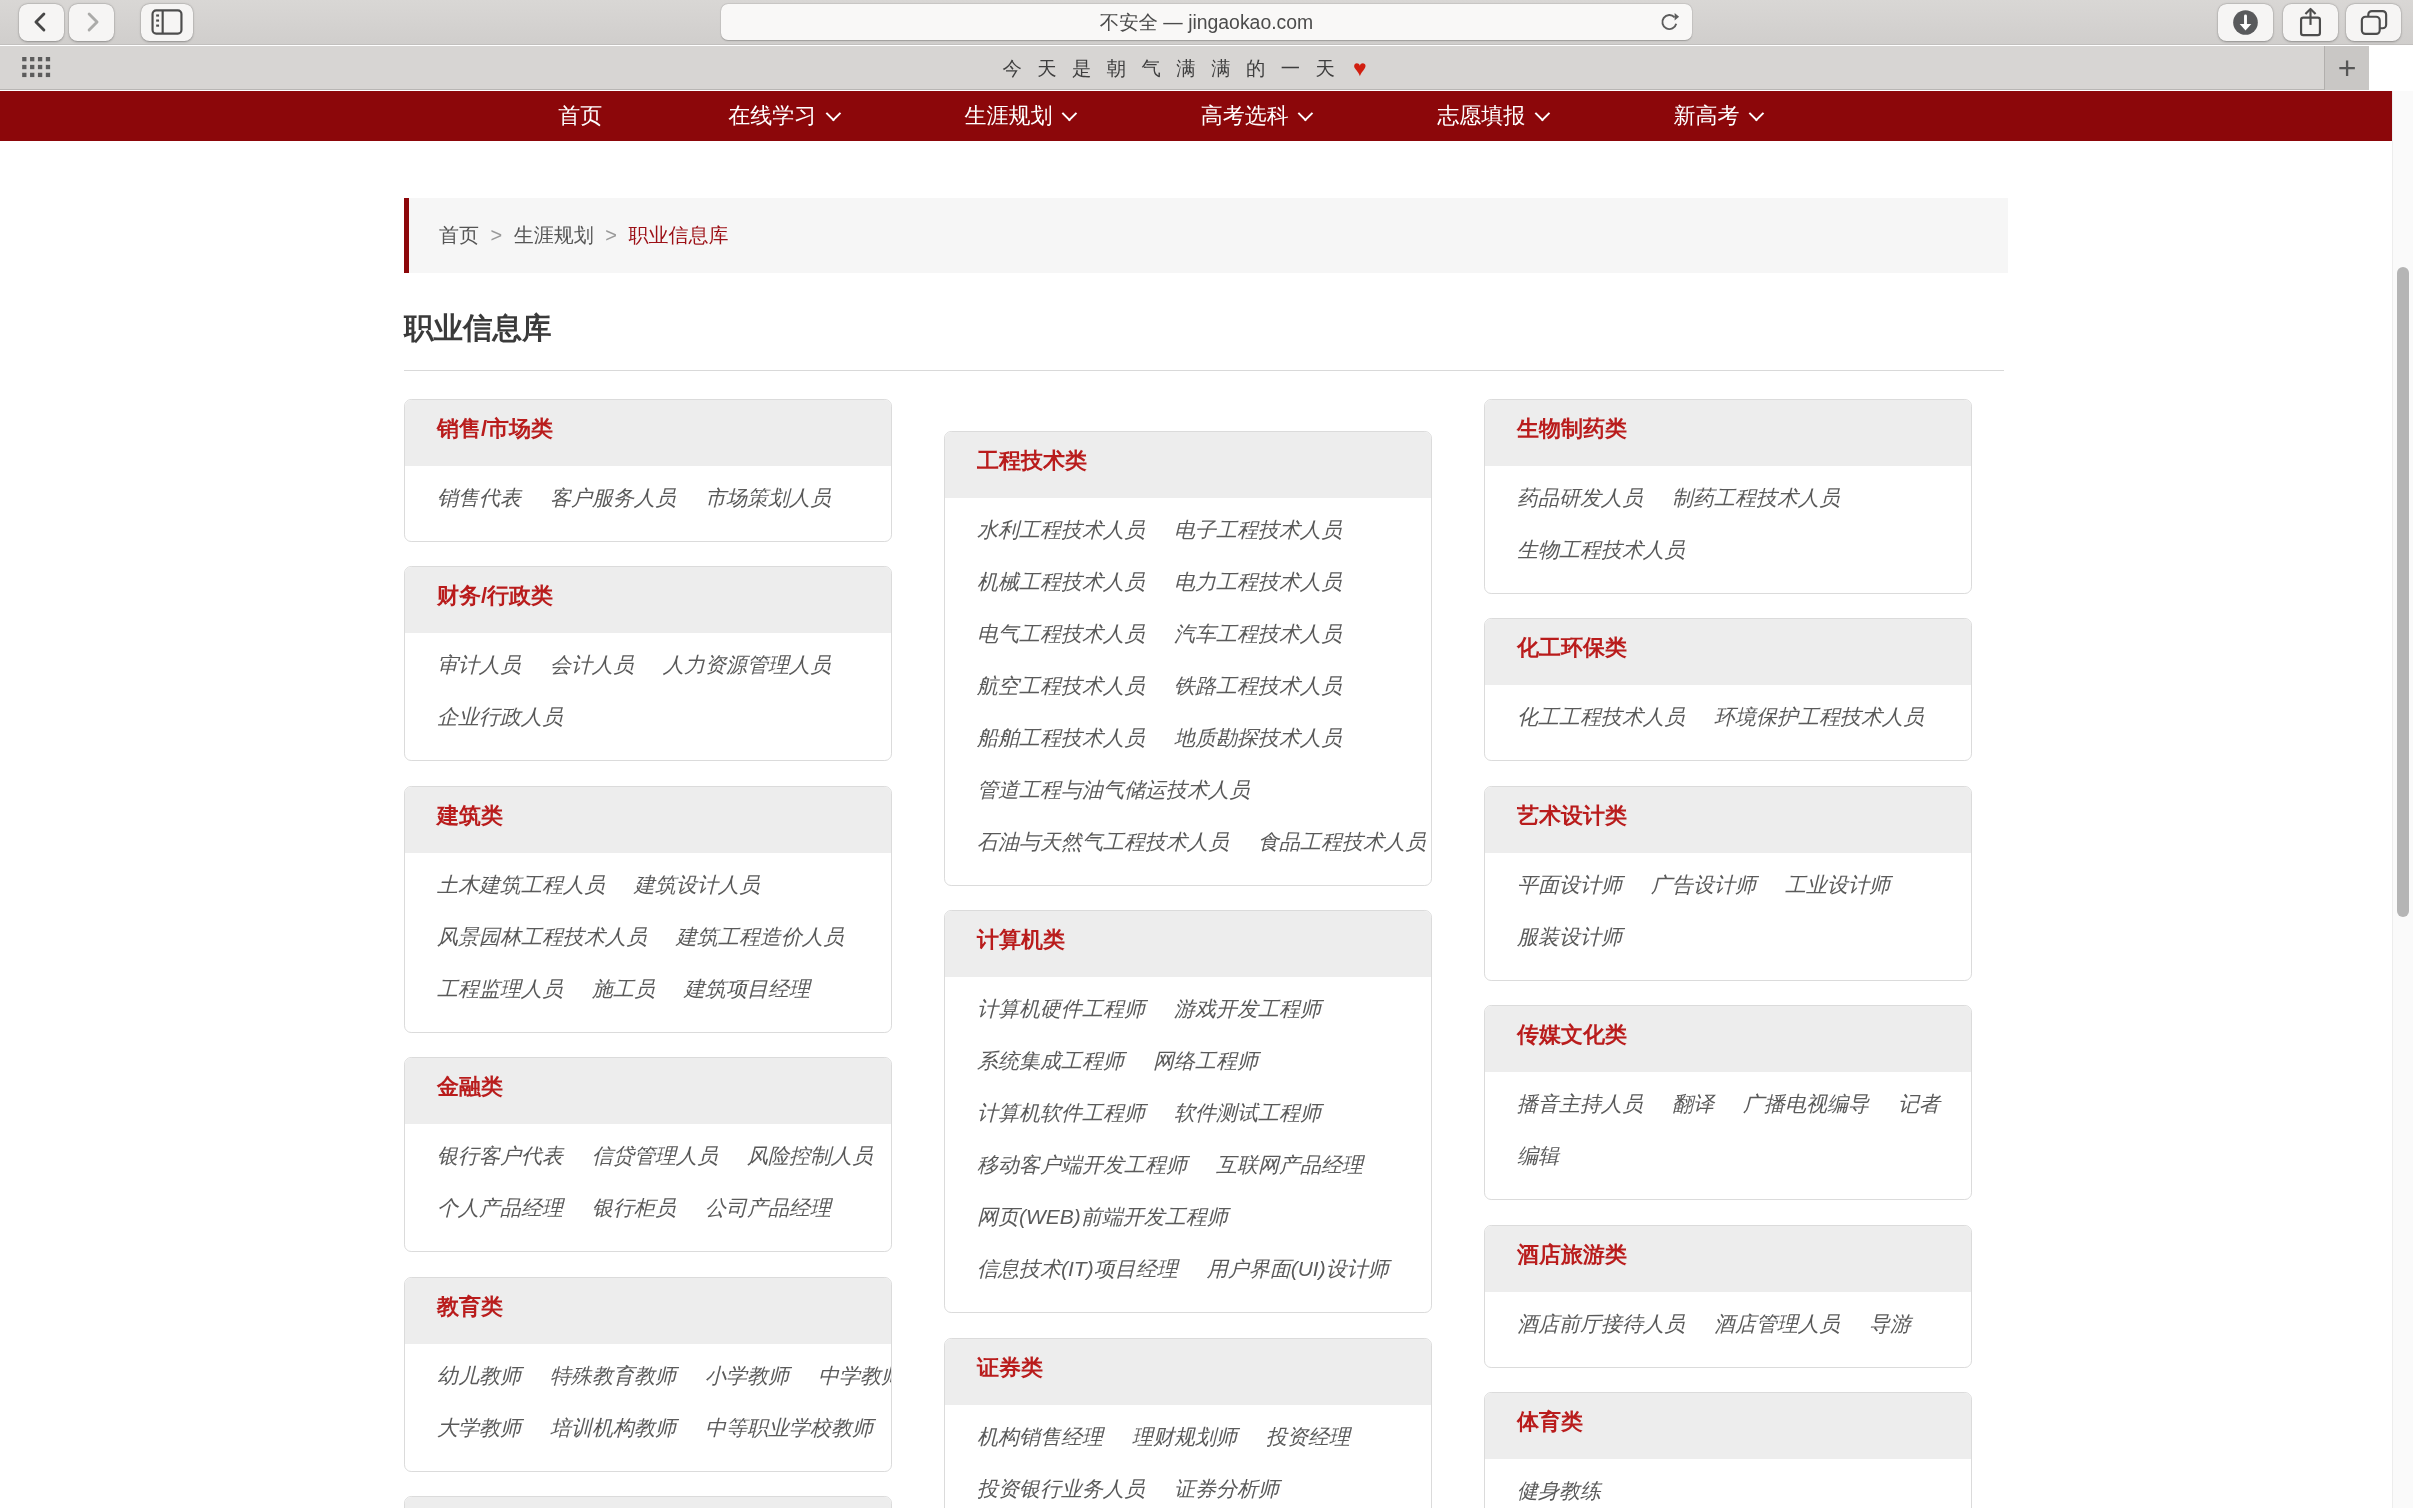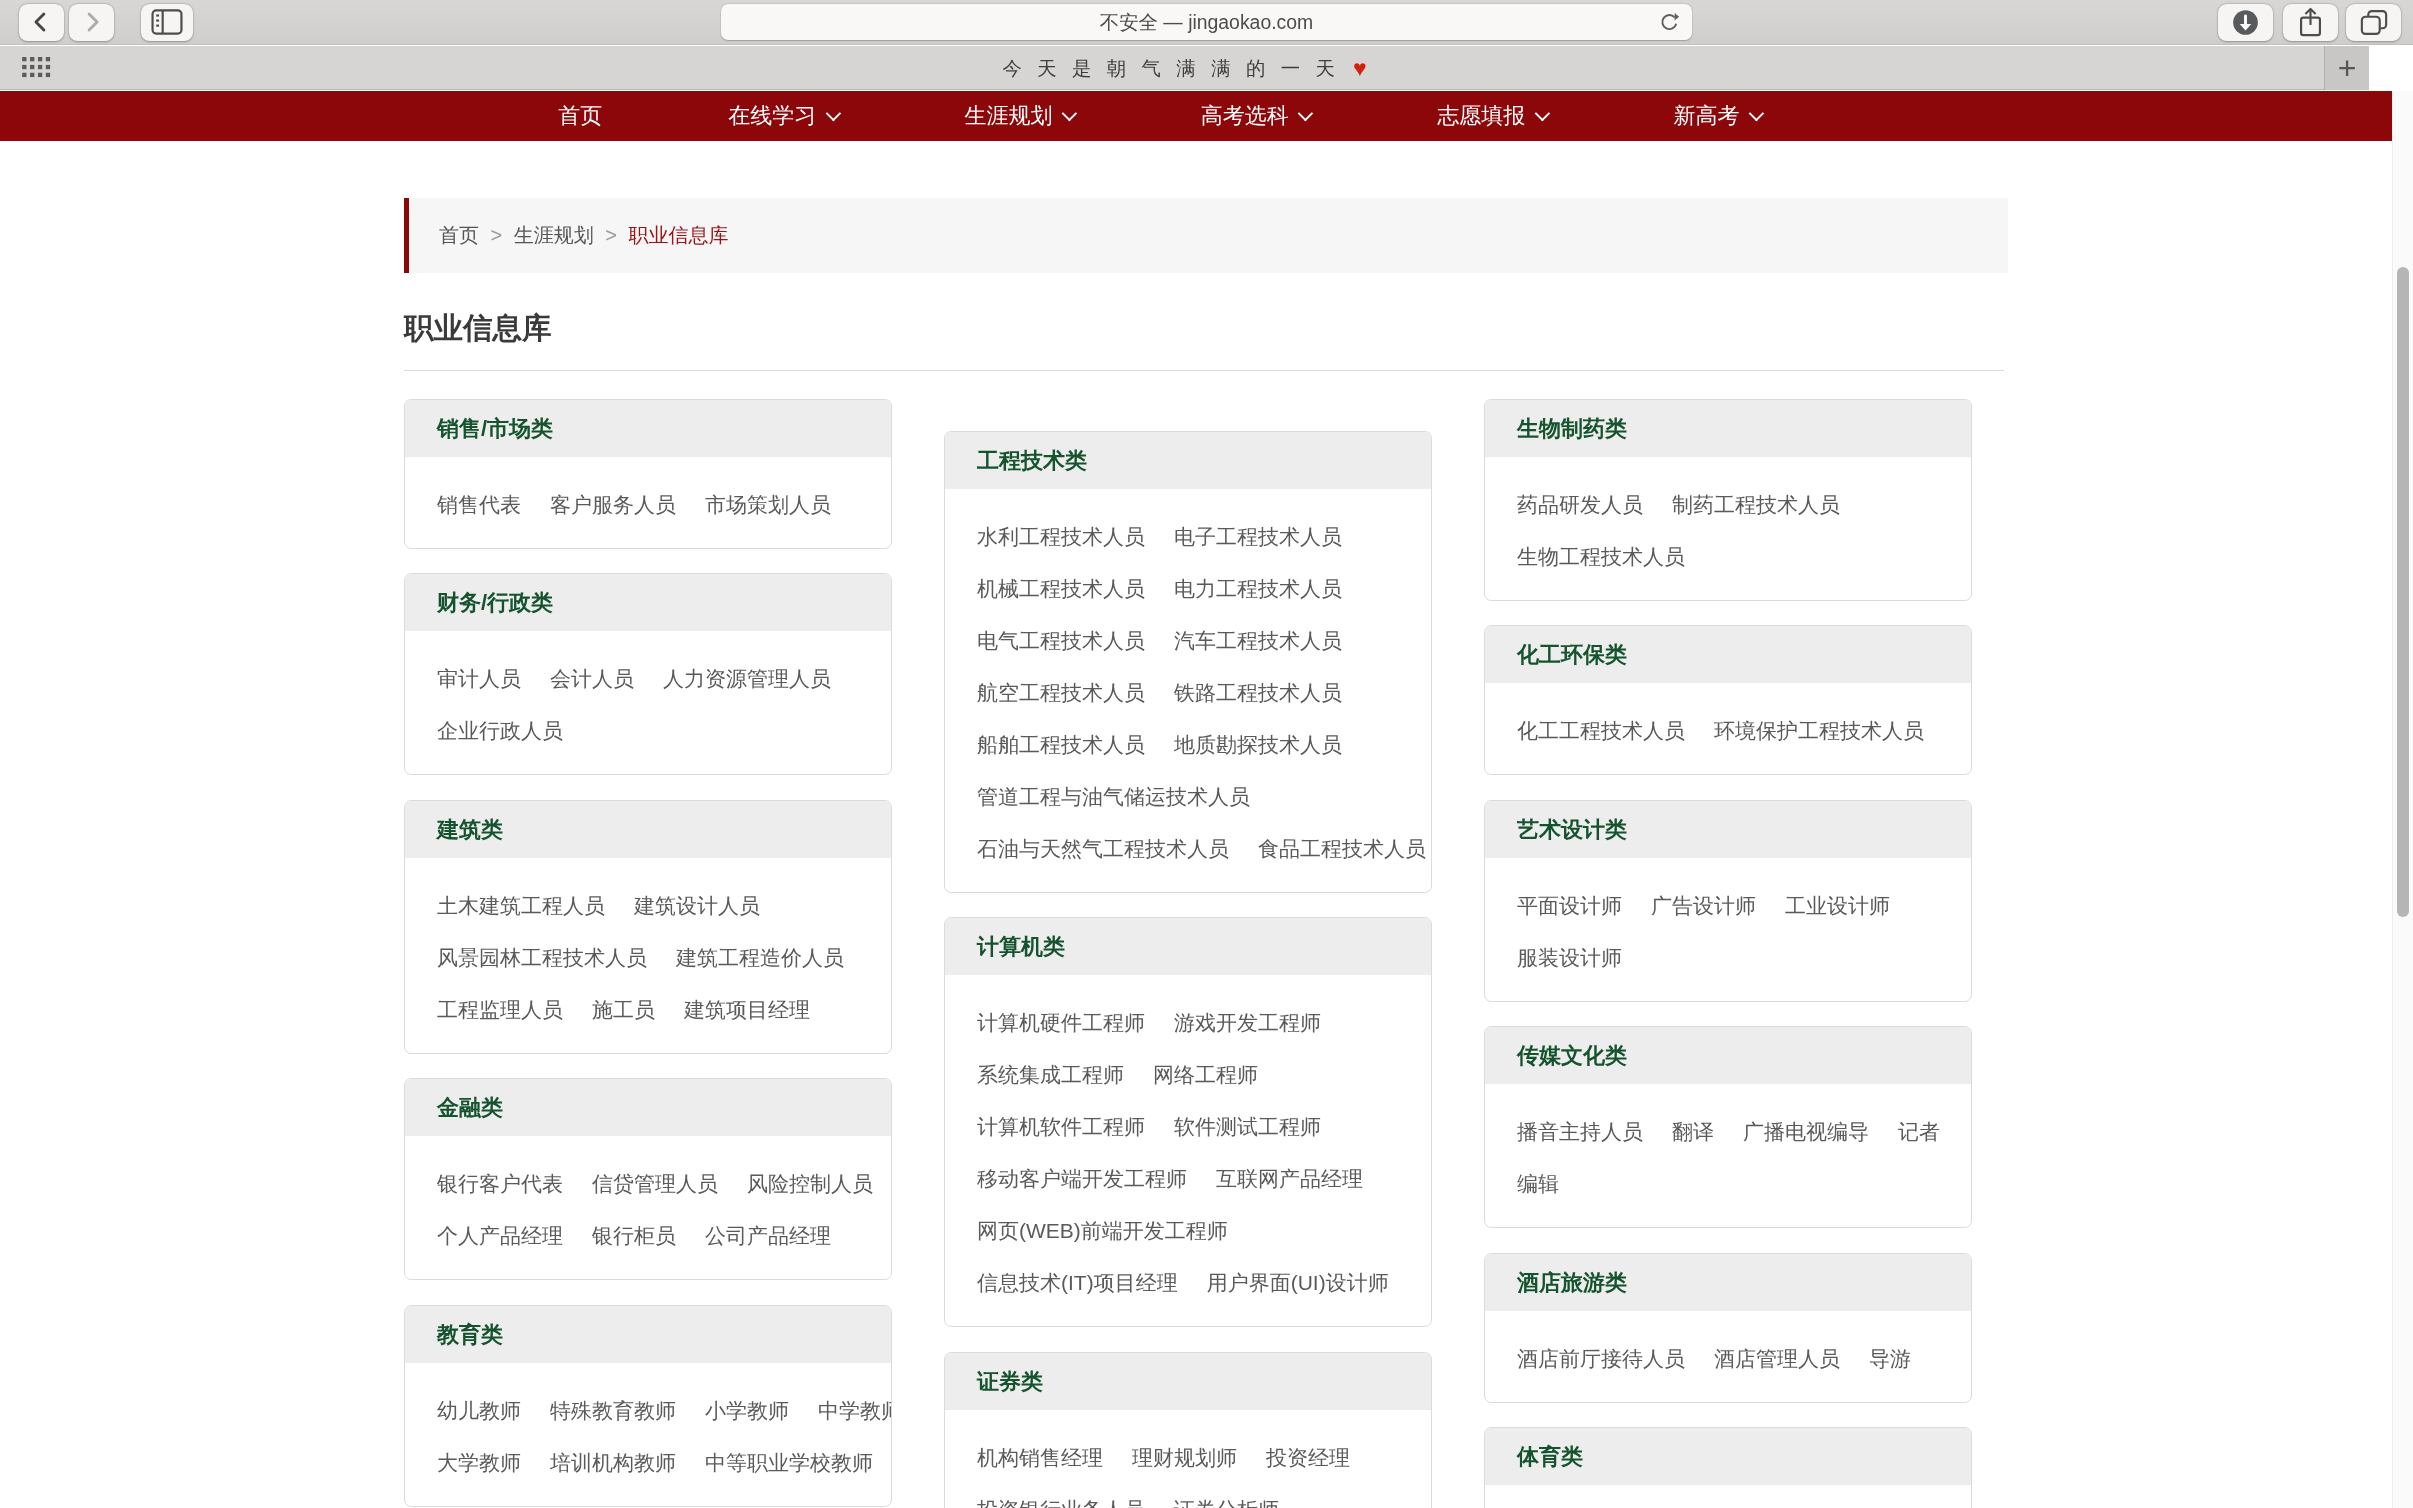--- a/index.html
+++ b/index.html
@@ -91,25 +91,25 @@
     position:absolute; left:404px; top:399px; width:1569px;
     display:flex; gap:52px; align-items:flex-start;
   }
   .col { width:488px; display:flex; flex-direction:column; }
   .col-1 { margin-top:32px; }
   .card {
     border:1.4px solid #dbdbdb; border-radius:7.2px; overflow:hidden;
     background:#fff; margin-bottom:24.4px;
   }
   .card-header {
-    background:#ededed; height:57px; line-height:57px;
-    padding:0 32px; font-size:22px; font-weight:bold; color:#14532d;
+    background:#ededed; height:66px; line-height:57px;
+    padding:0 32px; font-size:22px; font-weight:bold; color:#b91c1c;
     white-space:nowrap;
   }
-  .card-body { padding:22px 32px 17px; }
+  .card-body { padding:6px 32px 17px;font-style:italic; }
   .job-row {
     display:flex; gap:29px; line-height:52px; white-space:nowrap;
   }
   .job { font-size:21px; color:#5a5a5a; cursor:pointer; text-decoration:none; }
 
   
   .scroll-track {
     position:absolute; right:0; top:91px; width:21.5px; height:1417px;
     background:#fafafa; border-left:1.4px solid #ededed;
   }

